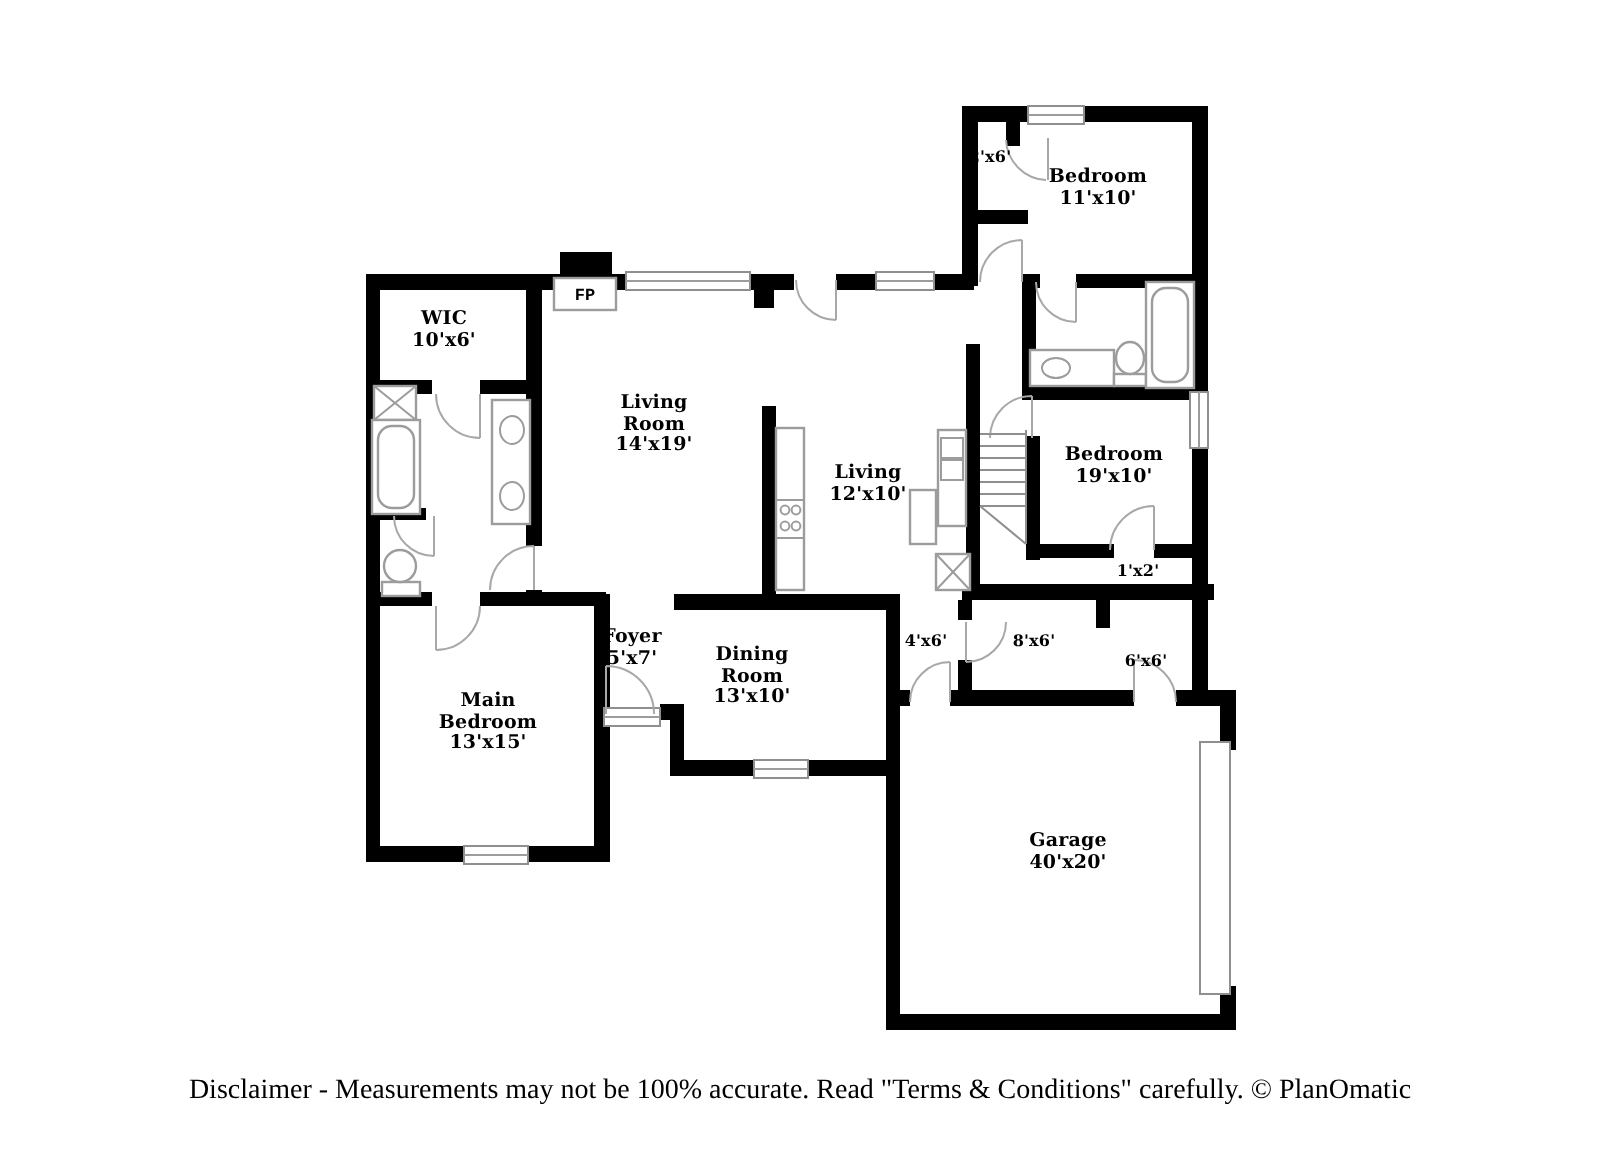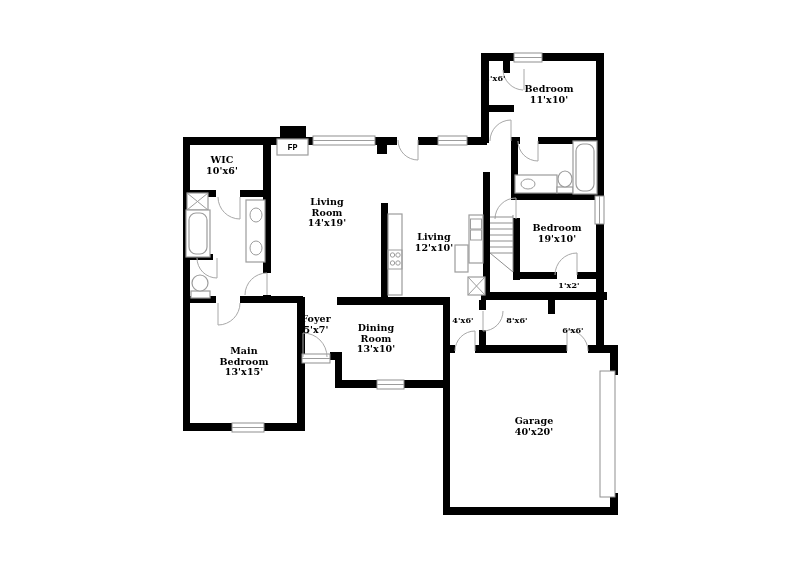--- a/index.html
+++ b/index.html
@@ -253,14 +253,15 @@
   <div class="room-label" style="left:244px;top:346px;width:54px">
     <span class="name">Main Bedroom</span>
     <span class="dims">13'x15'</span>
   </div>
 
   <div class="room-label" style="left:534px;top:416px;width:80px">
     <span class="name">Garage</span>
     <span class="dims">40'x20'</span>
   </div>
 
+  <div class="disclaimer">Disclaimer - Measurements may not be 100% accurate. Read "Terms &amp; Conditions" carefully. © PlanOmatic</div>
 
 </div>
 
 </body></html>

